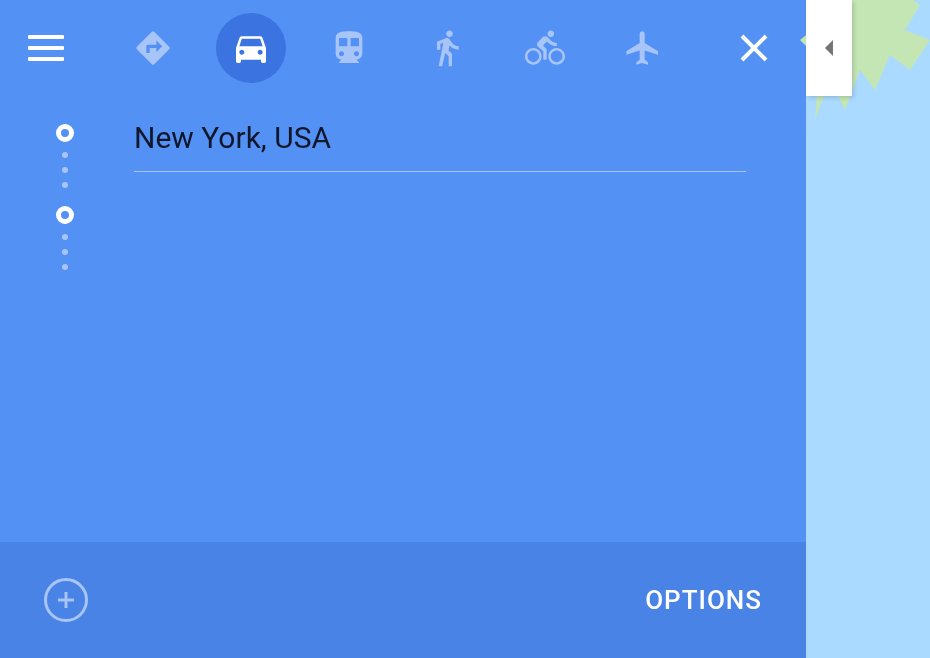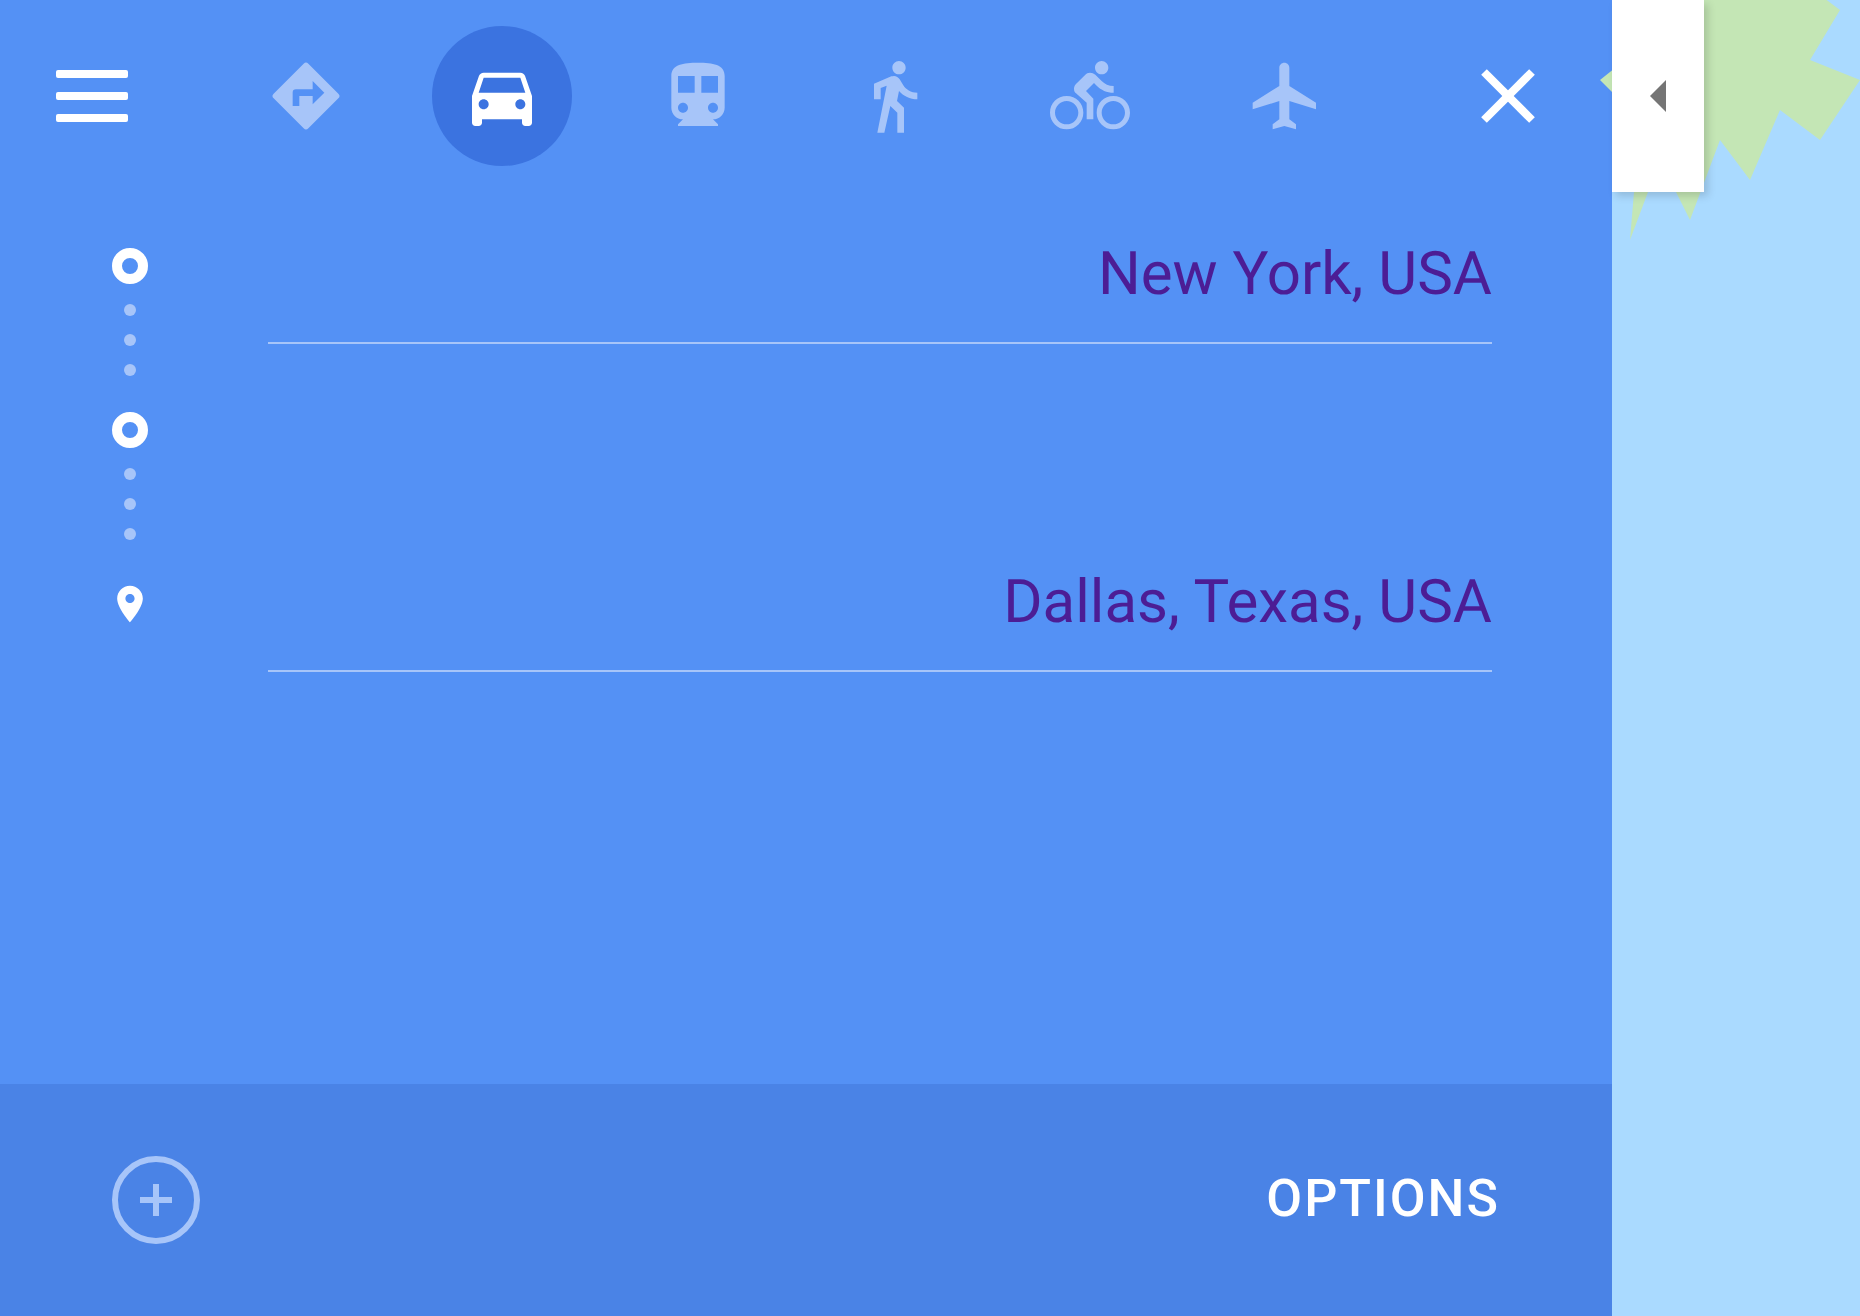--- a/index.html
+++ b/index.html
@@ -107,35 +107,34 @@
 
   .wp-input-col {
     flex: 1;
     margin-left: 54px;
   }
   .wp-input {
     width: 100%;
     background: transparent;
     border: none;
     border-bottom: 1px solid #a7c5f9;
-    color: #4c1d95;
+    color: #0f172a;
     font-size: 30px;
     font-weight: 400;
     padding: 4px 0 16px 0;
     outline: none;
     font-family: inherit;
-    text-align: right;
   }
 
   .footer {
     height: 116px;
     background: #4a83e6;
     display: flex;
     align-items: center;
-    padding: 0 56px;
+    padding: 0 44px;
   }
   .add-btn {
     width: 44px; height: 44px;
     border: 3px solid #a7c5f9;
     border-radius: 50%;
     display: flex; align-items: center; justify-content: center;
     cursor: pointer;
   }
   .add-btn svg { stroke: #a7c5f9; stroke-width: 3; }
   .options-btn {
@@ -221,32 +220,20 @@
       <div class="wp-marker-col">
         <div class="wp-circle"></div>
         <div class="wp-dots">
             <span></span>
             <span></span>
             <span></span>
           </div>
       </div>
     </div>
 
-    <div class="wp-row">
-      <div class="wp-marker-col">
-        <div class="wp-pin">
-          <svg viewBox="0 0 24 24">
-              <path d="M12 2C8.13 2 5 5.13 5 9c0 5.25 7 13 7 13s7-7.75 7-13c0-3.87-3.13-7-7-7zm0 9.5c-1.38 0-2.5-1.12-2.5-2.5s1.12-2.5 2.5-2.5 2.5 1.12 2.5 2.5-1.12 2.5-2.5 2.5z"></path>
-            </svg>
-        </div>
-      </div>
-      <div class="wp-input-col">
-        <input class="wp-input" value="Dallas, Texas, USA" style="">
-      </div>
-    </div>
 
   </div>
 
   <div class="footer">
     <div class="add-btn">
       <svg width="22" height="22" viewBox="0 0 22 22">
           <line x1="11" y1="3" x2="11" y2="19"></line>
           <line x1="3" y1="11" x2="19" y2="11"></line>
         </svg>
     </div>

